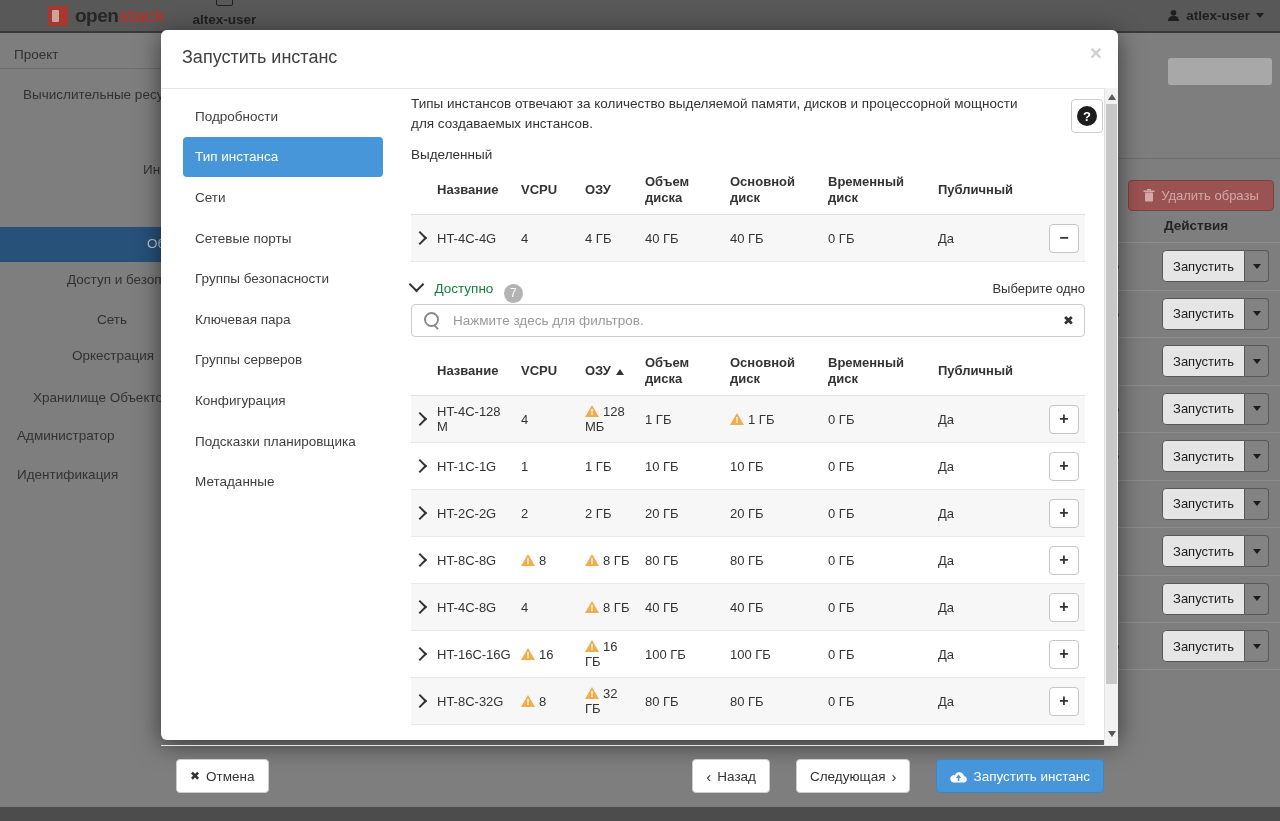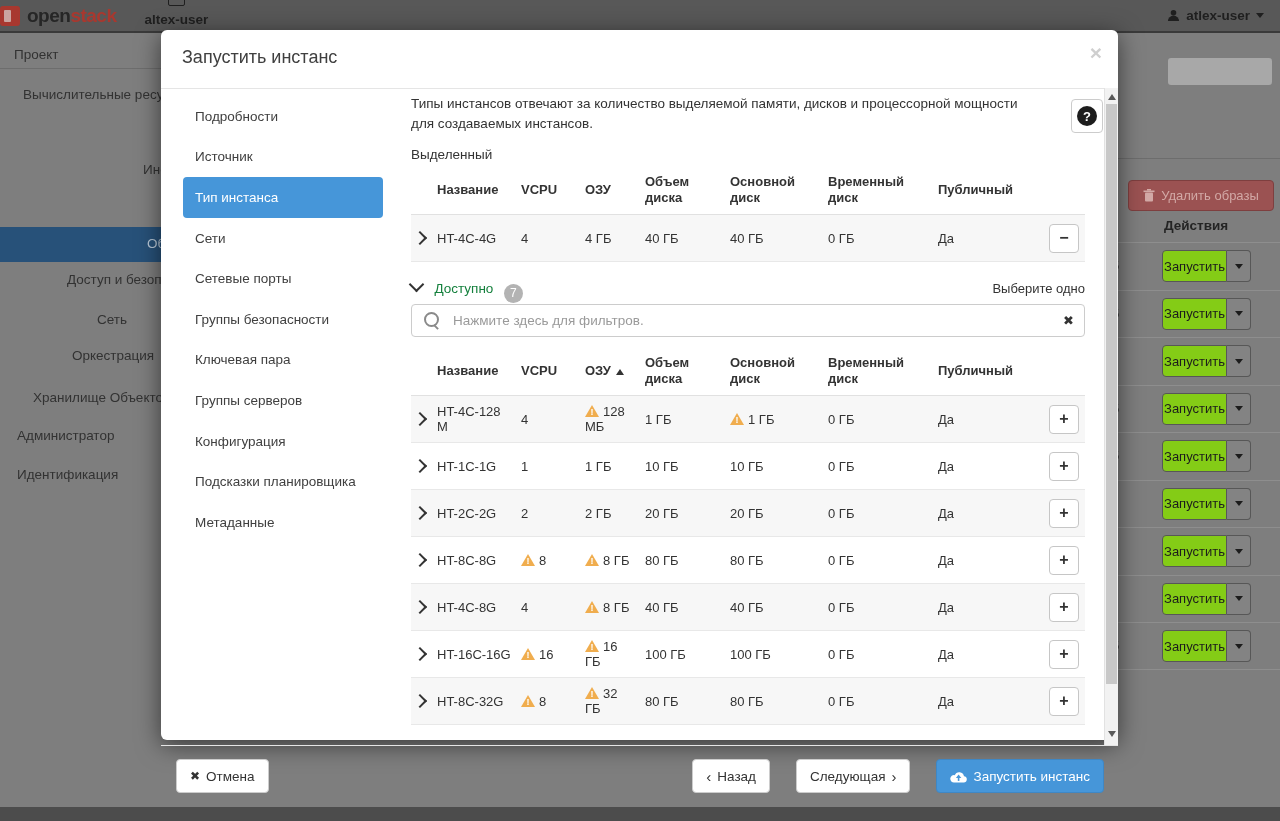--- a/index.html
+++ b/index.html
@@ -1,21 +1,21 @@
 <!DOCTYPE html>
 <html><head>
 <meta charset="utf-8">
 <style>
   html,body{margin:0;padding:0;}
   body{font-family:"Liberation Sans","DejaVu Sans",sans-serif;}
   #screen{position:relative;width:1280px;height:821px;background:#7e7e7e;overflow:hidden;}
 
   
   .navbar{position:absolute;left:0;top:0;width:1280px;height:31px;background:#585858;border-bottom:2px solid #3a3a3a;z-index:2;display:flex;align-items:center;}
-  .brand{display:flex;align-items:center;cursor:pointer;}
+  .brand{display:flex;align-items:center;margin-left:48px;cursor:pointer;}
   .logo-mark{width:20px;height:20px;background:#a8382f;border-radius:3px;position:relative;margin-right:7px;}
   .logo-mark::after{content:"";position:absolute;left:4px;top:4px;width:7px;height:12px;background:#caa5a0;border-radius:1px;}
   .brand-open{font-size:19px;font-weight:bold;color:#262626;letter-spacing:-0.5px;}
   .brand-stack{font-size:19px;font-weight:bold;color:#a8382f;letter-spacing:-0.5px;}
   .nav-sel{display:flex;align-items:center;gap:6px;color:#1f1f1f;font-size:13.5px;font-weight:bold;cursor:pointer;}
   .proj-sel{margin-left:28px;flex-direction:column;}
   .user-sel{position:absolute;right:16px;top:0;height:31px;}
   .caret{width:0;height:0;border-left:4px solid transparent;border-right:4px solid transparent;border-top:5px solid #1f1f1f;display:inline-block;}
   .screen-icon{width:15px;height:11px;border:1.5px solid #1f1f1f;border-radius:2px;position:relative;display:inline-block;}
   .screen-icon::after{content:"";position:absolute;left:1px;top:1px;right:1px;height:3px;background:#1f1f1f;}
@@ -24,21 +24,21 @@
   .bg-text{position:absolute;color:#323232;font-size:13.5px;white-space:nowrap;cursor:pointer;}
   .bg-line{position:absolute;height:1px;background:#6d6d6d;}
   .bg-selrow{position:absolute;left:0;top:227px;width:161px;height:35px;background:#275179;cursor:pointer;}
   .bg-selrow span{position:absolute;left:147px;top:9px;color:#b9c9d8;font-size:13.5px;white-space:nowrap;}
   .bg-filterbox{position:absolute;left:1168px;top:58px;width:104px;height:27px;background:#a8a8a8;border-radius:3px;}
   .bg-delete{position:absolute;left:1128px;top:180px;width:146px;height:31px;background:#9b5252;border:1px solid #7e3f3f;border-radius:4px;color:#d2a9a6;font-size:13px;display:flex;align-items:center;justify-content:center;gap:6px;box-sizing:border-box;cursor:pointer;}
   .bg-actions{position:absolute;left:1164px;top:218px;color:#242424;font-weight:bold;font-size:13.5px;}
   .bg-row{position:absolute;left:1110px;width:170px;height:47px;border-top:1px solid #8e8e8e;}
   .bg-frag{position:absolute;left:2px;top:15px;color:#262626;font-size:13px;}
   .bg-btngroup{position:absolute;left:52px;top:7px;display:flex;cursor:pointer;}
-  .bg-launch{width:65px;height:32px;background:#84cc16;border:1px solid #575757;border-radius:4px 0 0 4px;color:#1c1c1c;font-size:13px;display:flex;align-items:center;justify-content:center;box-sizing:border-box;}
+  .bg-launch{width:83px;height:32px;background:#e5e5e5;border:1px solid #575757;border-radius:4px 0 0 4px;color:#1c1c1c;font-size:13px;display:flex;align-items:center;justify-content:center;box-sizing:border-box;}
   .bg-caretbtn{width:24px;height:32px;background:#838383;border:1px solid #575757;border-left:none;border-radius:0 4px 4px 0;display:flex;align-items:center;justify-content:center;box-sizing:border-box;}
   .bg-caretbtn .caret{border-top-color:#1c1c1c;}
   .bottom-bar{position:absolute;left:0;top:807px;width:1280px;height:14px;background:#4c4c4c;}
 
   
   .modal{position:absolute;left:161px;top:30px;width:957px;height:710px;background:#fff;border-radius:6px;box-shadow:0 5px 25px rgba(0,0,0,0.55);z-index:10;}
   .modal-header{position:absolute;left:0;top:0;right:0;height:58px;border-bottom:1px solid #e5e5e5;}
   .modal-title{position:absolute;left:21px;top:17px;font-size:18px;color:#404040;}
   .modal-close{position:absolute;right:16px;top:12px;font-size:21px;font-weight:bold;color:#cfcfcf;cursor:pointer;line-height:1;}
 
@@ -242,21 +242,20 @@
   <div class="bottom-bar"></div>
 
   <div class="modal">
     <div class="modal-header">
       <span class="modal-title">Запустить инстанс</span>
       <span class="modal-close">×</span>
     </div>
 
     <div class="wiz-nav">
       <div class="wiz-item">Подробности</div>
-      <div class="wiz-item">Источник</div>
       <div class="wiz-item active">Тип инстанса</div>
       <div class="wiz-item">Сети</div>
       <div class="wiz-item">Сетевые порты</div>
       <div class="wiz-item">Группы безопасности</div>
       <div class="wiz-item">Ключевая пара</div>
       <div class="wiz-item">Группы серверов</div>
       <div class="wiz-item">Конфигурация</div>
       <div class="wiz-item">Подсказки планировщика</div>
       <div class="wiz-item">Метаданные</div>
     </div>

